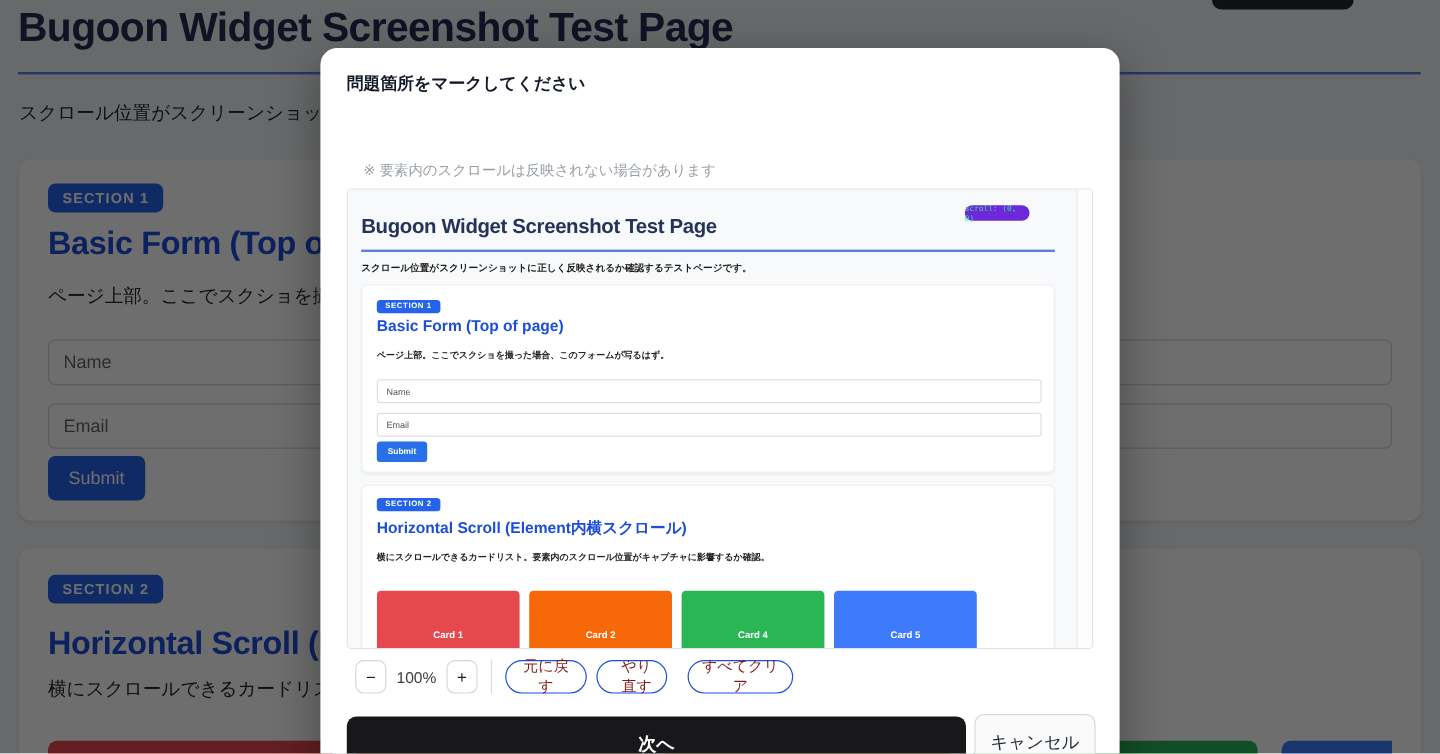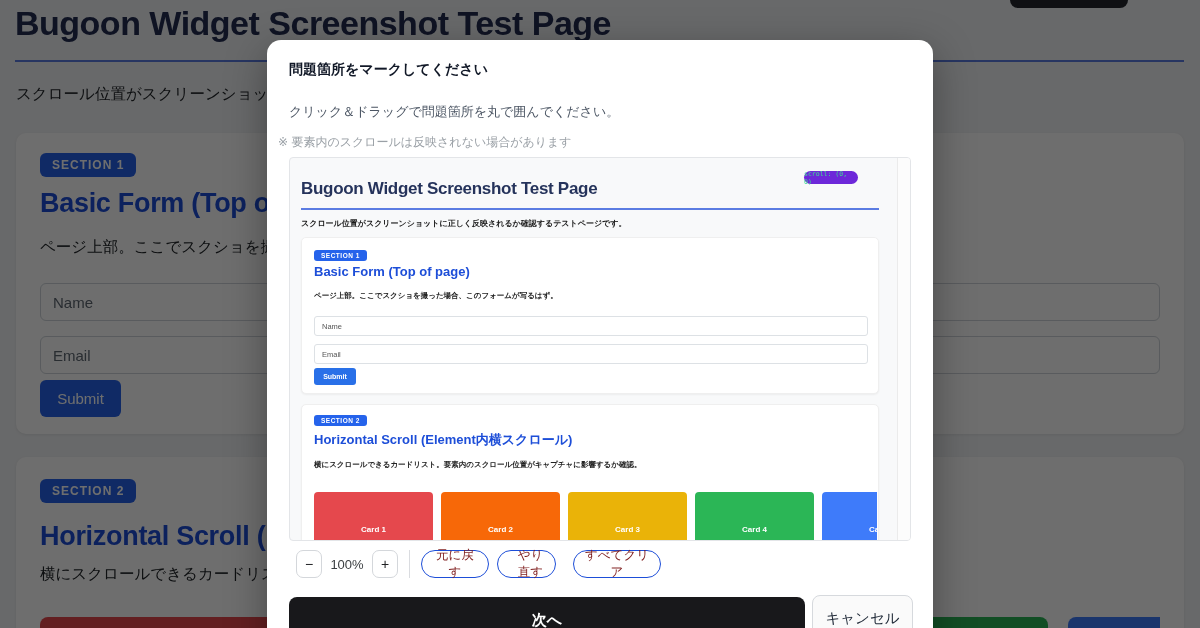--- a/index.html
+++ b/index.html
@@ -38,21 +38,21 @@
            display:flex; align-items:center; justify-content:center; }
 
   
   .overlay { position:absolute; inset:0; background:rgba(0,0,0,0.57); z-index:2; }
 
   
   .modal { position:absolute; left:267px; top:40px; width:666px; height:660px; background:#fff;
            border-radius:14px; z-index:3; box-shadow:0 12px 40px rgba(0,0,0,.35); }
   .modal-title { left:22px; top:21px; font-size:14px; font-weight:700; color:#111827; }
   .modal-subtitle { left:22px; top:63px; font-size:13px; color:#4b5563; }
-  .modal-note { left:11px; top:94px; font-size:12px; color:#9aa0a6; }
+  .modal-note { left:36px; top:94px; font-size:12px; color:#9aa0a6; }
 
   .preview { left:22px; top:117px; width:622px; height:384px; border:1px solid #e3e5e8; border-radius:4px;
              background:#f8f9fa; overflow:hidden; position:absolute; }
   .pv-scrollbar { position:absolute; right:0; top:0; bottom:0; width:13px; background:#fcfcfc;
                   border-left:1px solid #ebebeb; }
   .pv-scroll-badge { left:514px; top:13px; width:54px; height:13px; background:#6d28d9; border-radius:7px;
                      color:#3ddc91; font-family:"DejaVu Sans Mono","Liberation Mono",monospace; font-size:6.5px;
                      display:flex; align-items:center; justify-content:center; position:absolute; }
   .pv-h1 { left:11px; top:21px; font-size:17px; font-weight:700; color:#25335b; letter-spacing:-0.3px; }
   .pv-divider { left:11px; top:50px; width:578px; height:2px; background:#5b7ce2; }
@@ -118,21 +118,20 @@
     <div class="hcard" style="background-color: rgb(234, 179, 8);">Card 3</div>
     <div class="hcard" style="background-color: rgb(43, 182, 86);">Card 4</div>
     <div class="hcard" style="background-color: rgb(62, 123, 250);">Card 5</div>
   </div>
 </div>
 
 <div class="overlay"></div>
 
 <div class="modal">
   <h2 class="abs modal-title">問題箇所をマークしてください</h2>
-  <p class="abs modal-subtitle">クリック＆ドラッグで問題箇所を丸で囲んでください。</p>
   <p class="abs modal-note">※ 要素内のスクロールは反映されない場合があります</p>
 
   <div class="preview">
     <div class="pv-scroll-badge">scroll: (0, 0)</div>
     <div class="abs pv-h1">Bugoon Widget Screenshot Test Page</div>
     <div class="abs pv-divider"></div>
     <div class="abs pv-intro">スクロール位置がスクリーンショットに正しく反映されるか確認するテストページです。</div>
 
     <div class="pv-card pv-card1">
       <span class="abs pv-badge" style="left:12px;top:12px;">SECTION 1</span>
@@ -143,21 +142,20 @@
       <div class="pv-submit">Submit</div>
     </div>
 
     <div class="pv-card pv-card2">
       <span class="abs pv-badge" style="left:12px;top:10px;">SECTION 2</span>
       <div class="abs pv-h2" style="left:12px;top:26px;">Horizontal Scroll (Element内横スクロール)</div>
       <div class="abs pv-desc" style="left:12px;top:55px;">横にスクロールできるカードリスト。要素内のスクロール位置がキャプチャに影響するか確認。</div>
       <div class="pv-hcards">
         <div class="pv-hcard" style="background-color: rgb(229, 72, 77);">Card 1</div>
         <div class="pv-hcard" style="background-color: rgb(247, 104, 8);">Card 2</div>
-        <div class="pv-hcard" style="background-color: rgb(234, 179, 8);">Card 3</div>
         <div class="pv-hcard" style="background-color: rgb(43, 182, 86);">Card 4</div>
         <div class="pv-hcard" style="background-color: rgb(62, 123, 250);">Card 5</div>
       </div>
     </div>
 
     <div class="pv-scrollbar"></div>
   </div>
 
   <div class="toolbar">
     <button class="tb-sq">−</button>

